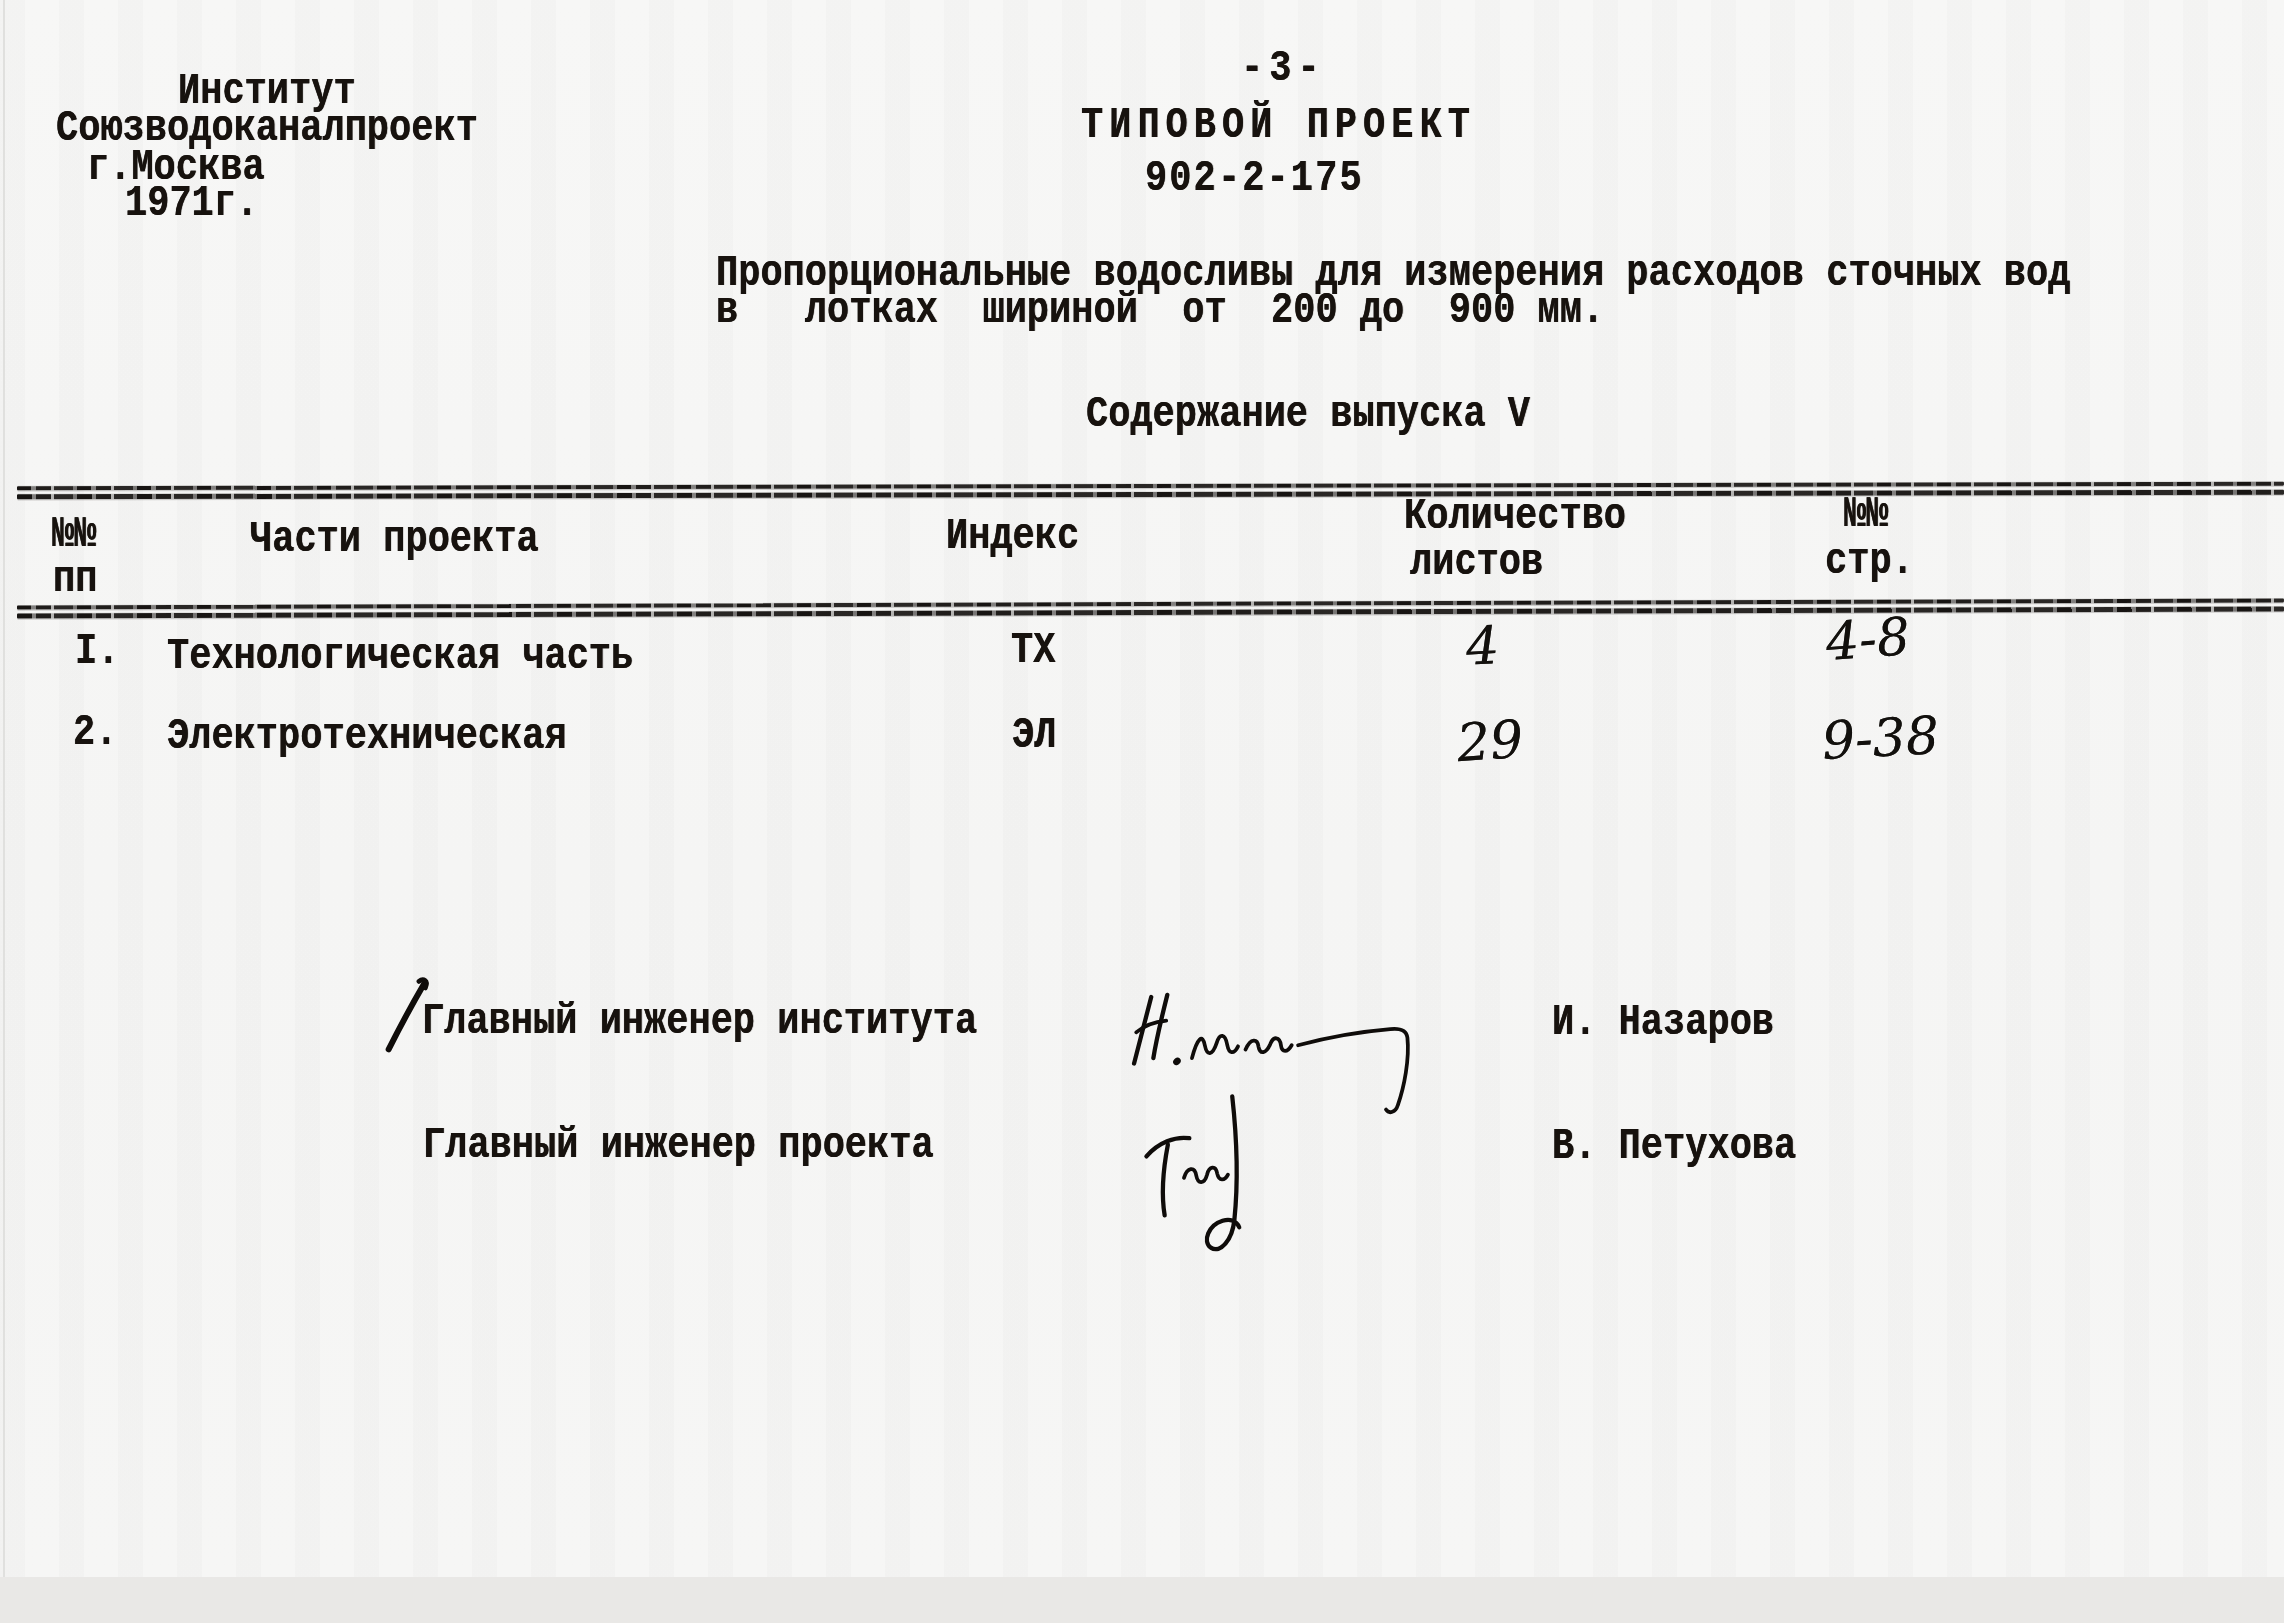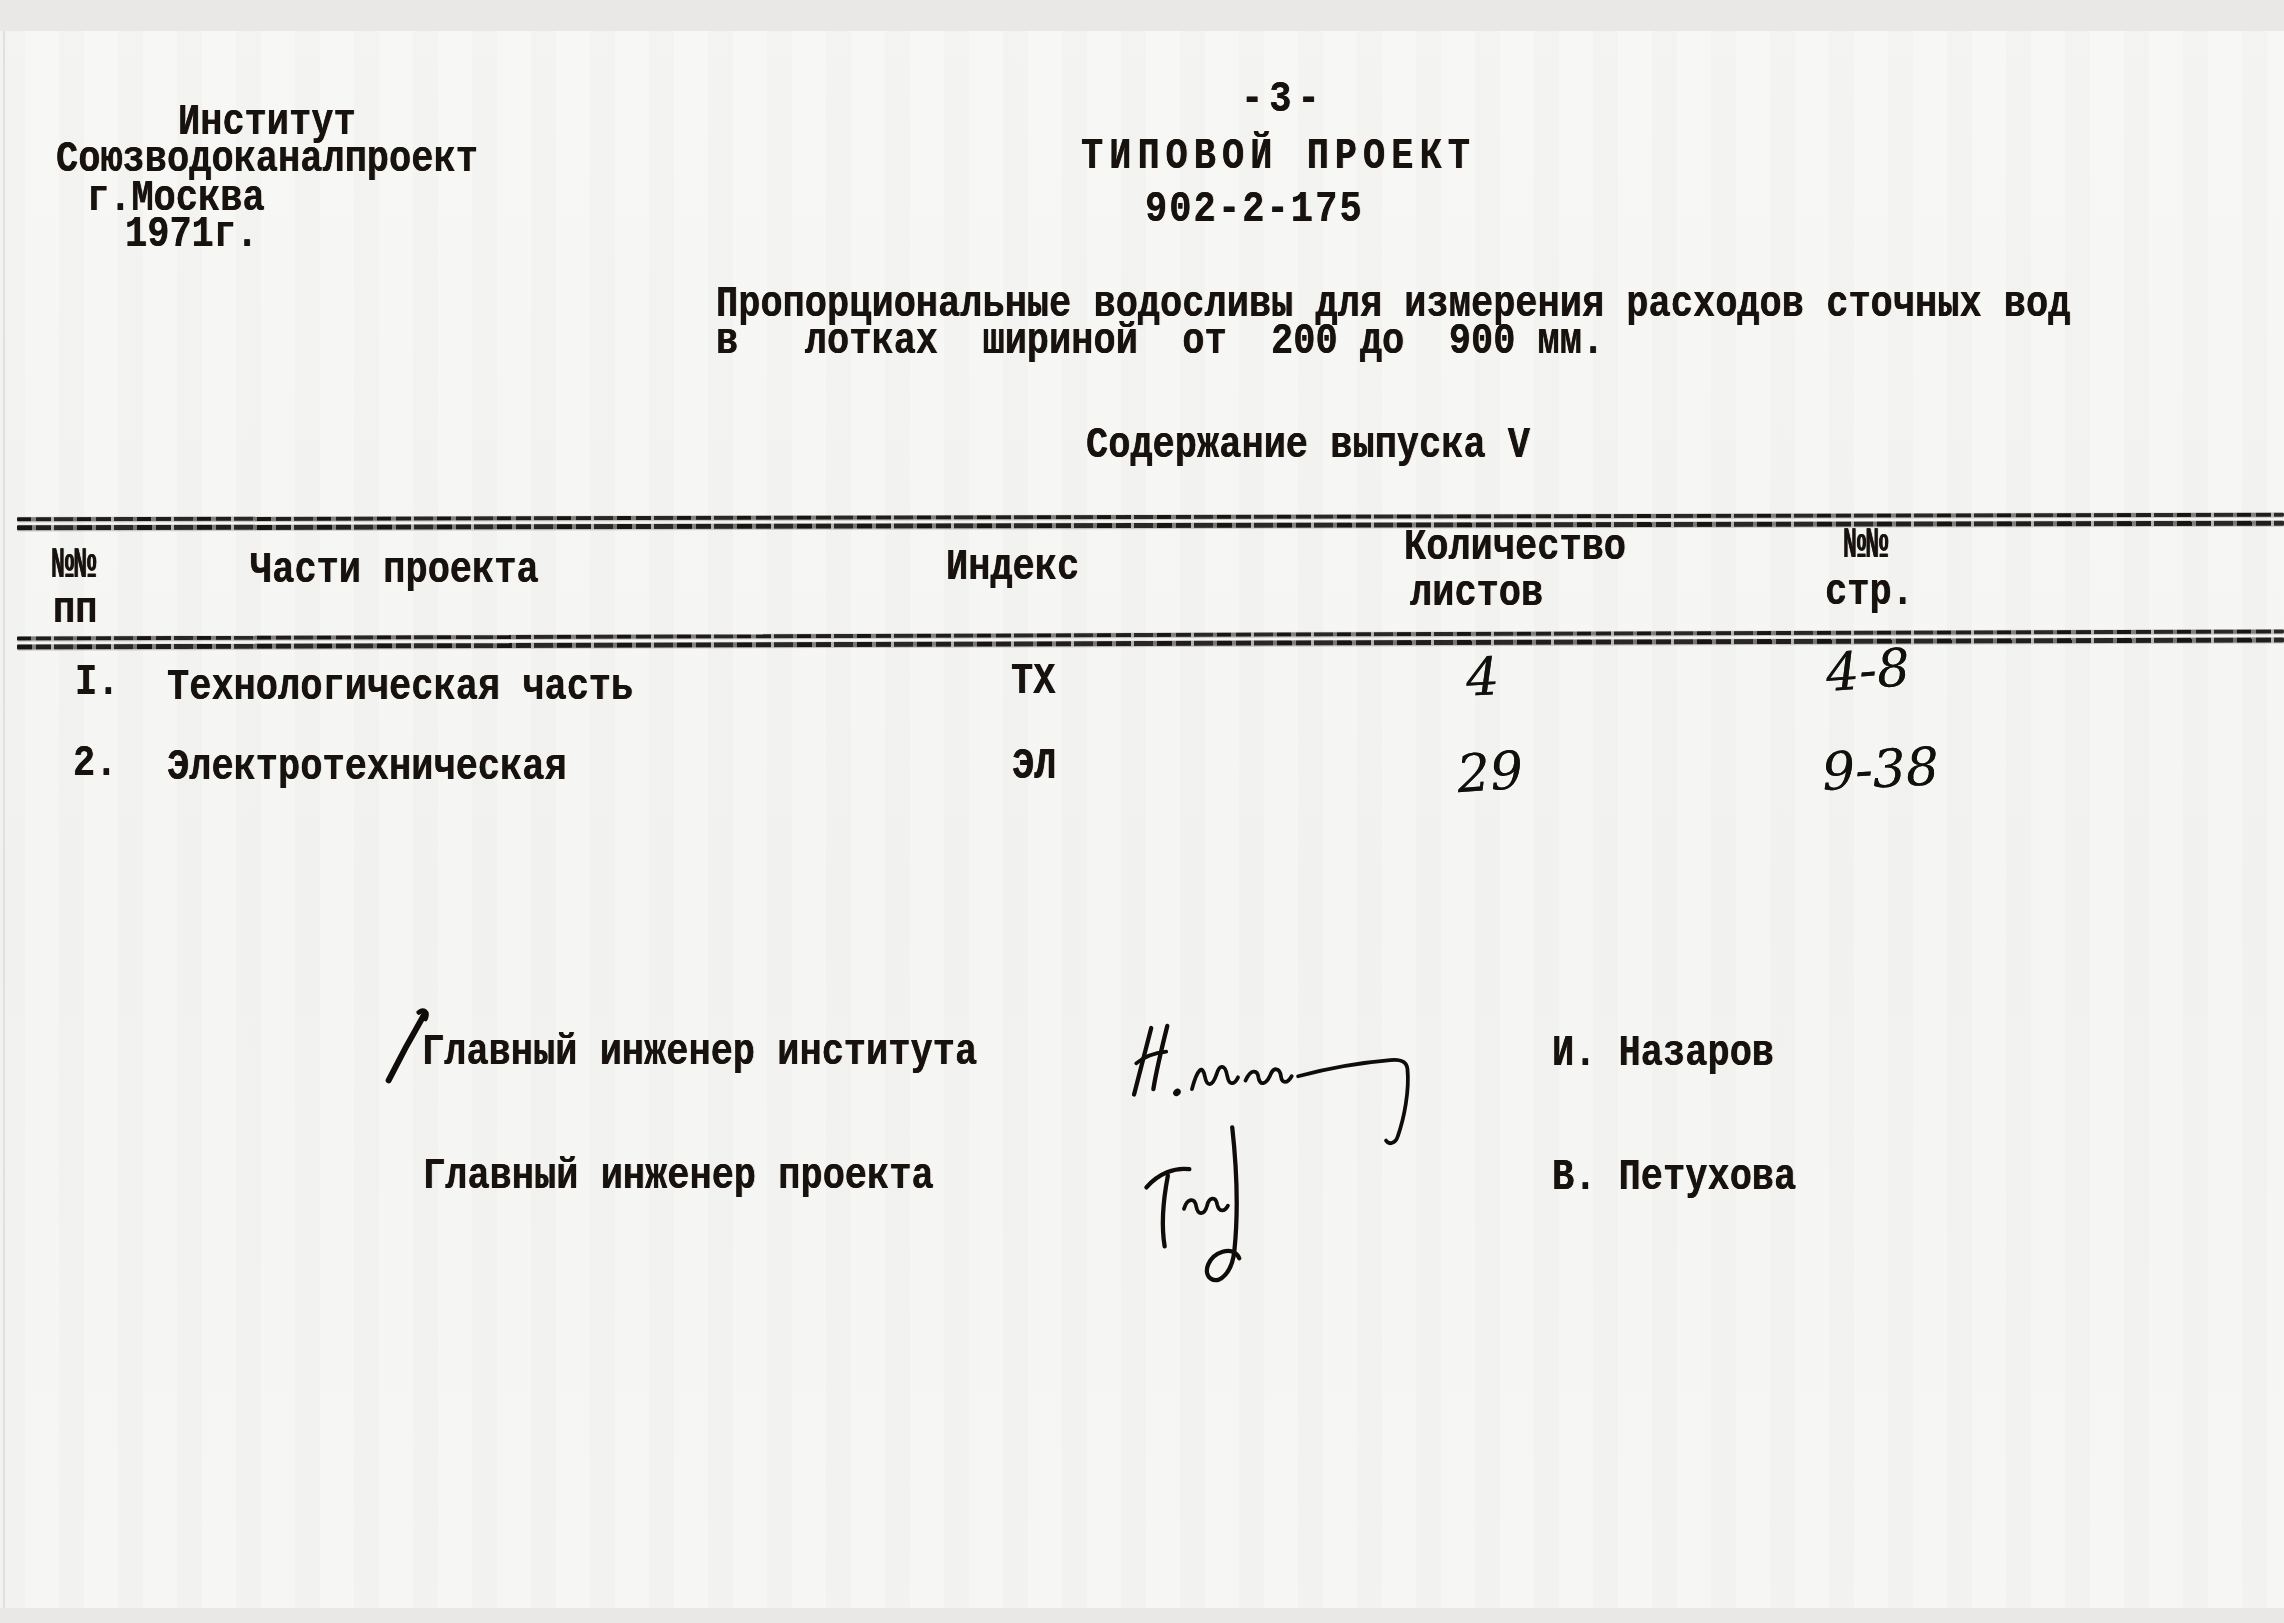--- a/index.html
+++ b/index.html
@@ -2,21 +2,20 @@
 <html style="font-size:8.6px"><head>
 <meta charset="utf-8">
 <style>
   html,body{margin:0;padding:0;background:#e9e8e6;}
   .page{
     position:relative;
     width:2284px;height:1577px;
     background:linear-gradient(180deg,#f7f7f6 0%,#f5f5f4 55%,#f6f6f5 100%);
     overflow:hidden;
     font-family:"Liberation Mono","DejaVu Sans Mono",monospace;
-    margin-top:31px;
   }
   .page::before{
     content:"";position:absolute;inset:0;pointer-events:none;
     background:repeating-linear-gradient(90deg,rgba(0,0,0,0.014) 0 25px,rgba(255,255,255,0.02) 25px 59px);
   }
   .edge-line{
     position:absolute;left:3.2px;top:0;bottom:0;width:2.1px;
     background:#dededb;opacity:.9;
   }
   

